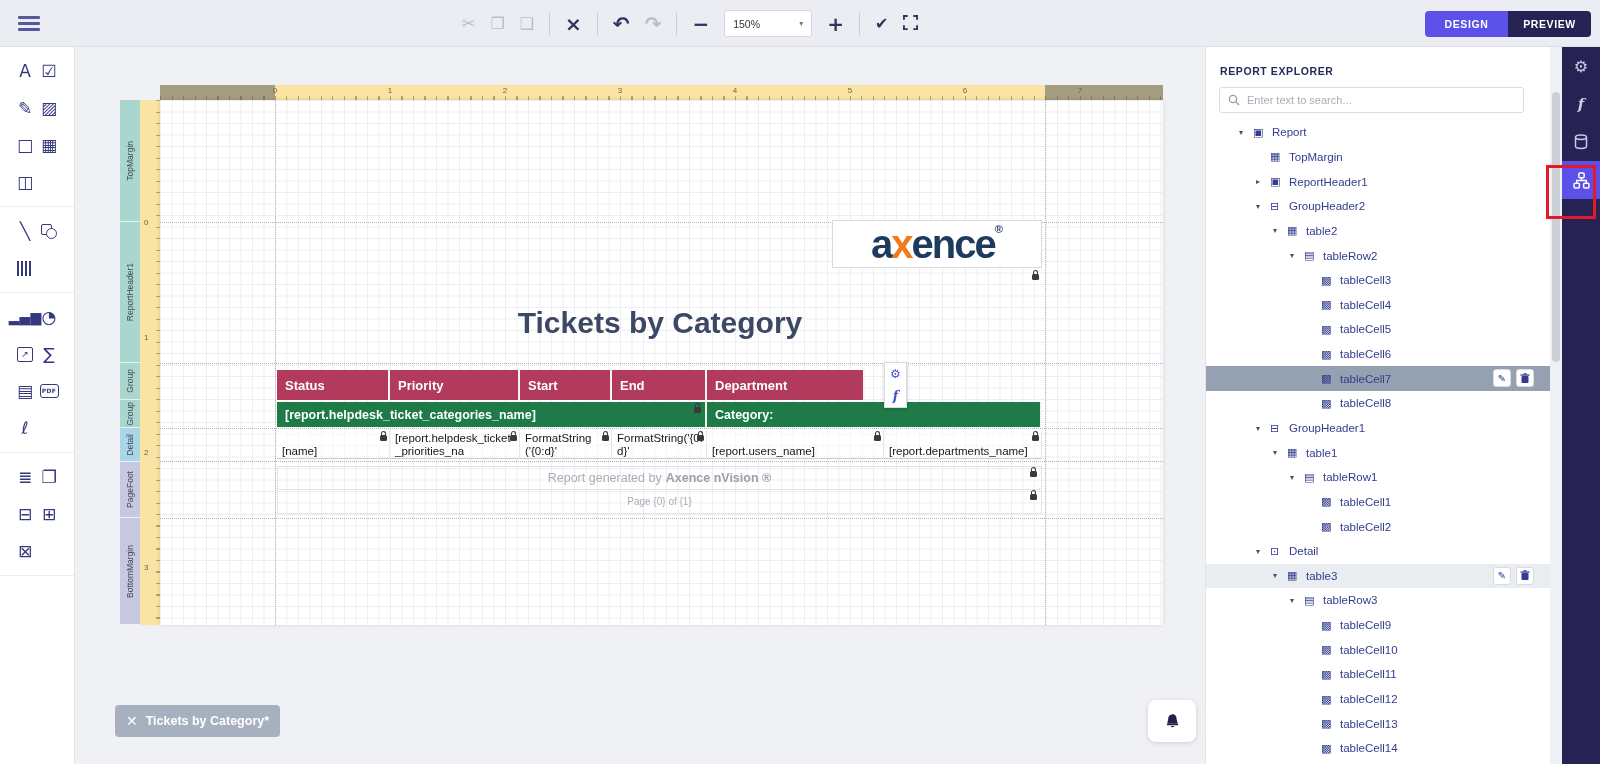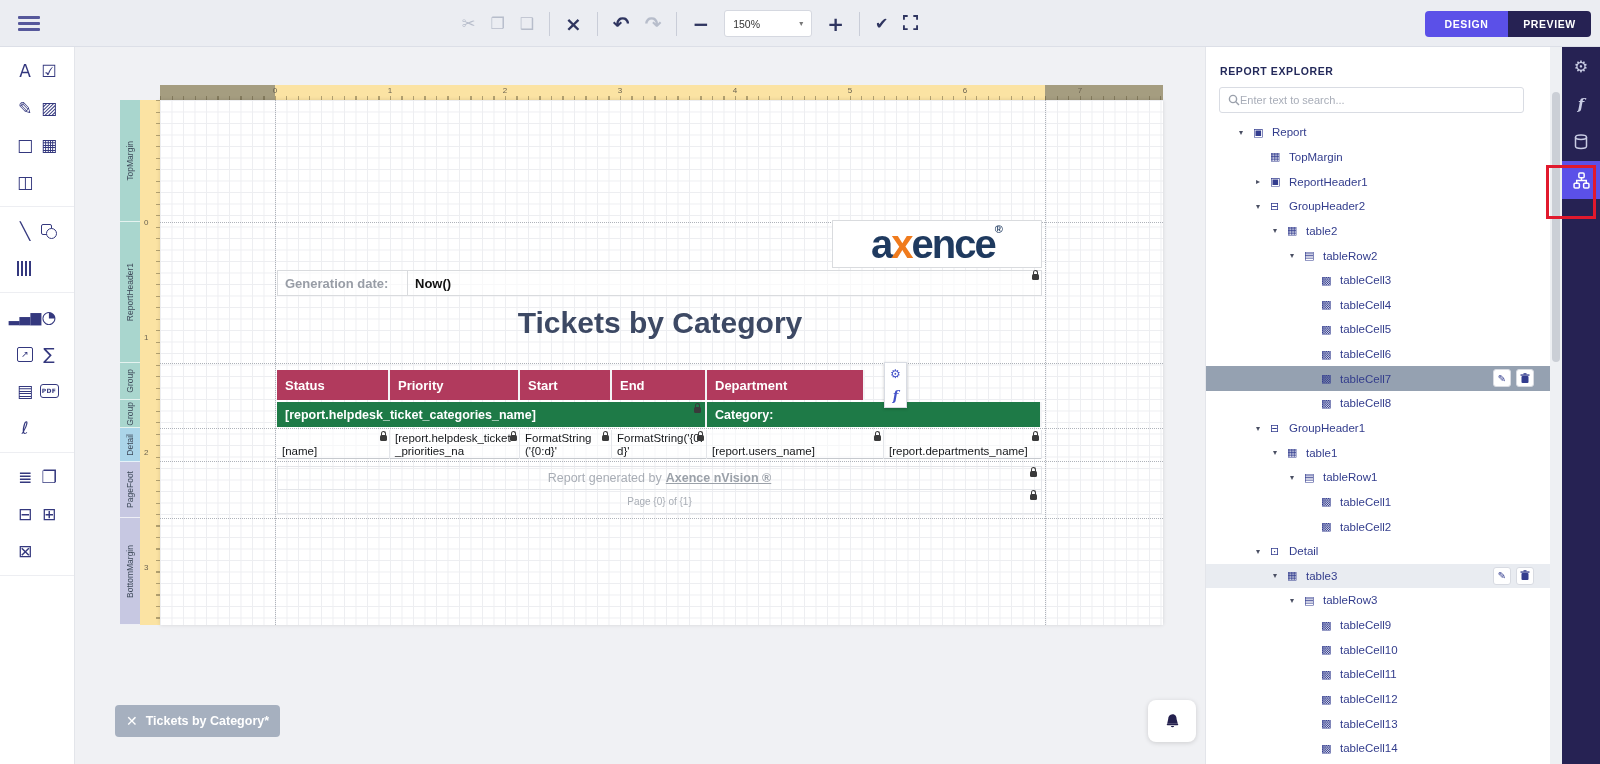--- a/index.html
+++ b/index.html
@@ -71,34 +71,34 @@
   .grp-row { position:absolute; left:117px; top:302px; height:25px; display:flex; }
   .gcell { height:25px; background:#1E7A47; color:#fff; font-size:12.5px; font-weight:bold; display:flex; align-items:center; padding-left:8px; border-right:2px solid #F3F4F6; position:relative; }
   .det-row { position:absolute; left:117px; top:330px; height:29px; display:flex; border-bottom:1px solid #C6C9CE; background:rgba(255,255,255,.5); }
   .dcell { height:29px; font-size:11.5px; color:#15171a; padding:2px 3px 1px 5px; position:relative; overflow:hidden; word-break:break-all; line-height:13px; display:flex; align-items:flex-end; border-right:1px solid #E4E6EA; }
 
   .cell-popup { position:absolute; left:724px; top:262px; width:23px; height:46px; background:#fff; border:1px solid #D9DCE3; box-shadow:0 1px 3px rgba(0,0,0,.2); display:flex; flex-direction:column; align-items:center; justify-content:space-around; z-index:5; }
   .cell-popup .pg { font-family:"DejaVu Sans",sans-serif; font-size:12px; color:#4553C9; cursor:pointer; }
   .cell-popup .pf { font-family:"DejaVu Serif",serif; font-style:italic; font-weight:bold; font-size:13px; color:#4553C9; cursor:pointer; }
 
   .foot1 { position:absolute; left:117px; top:366px; width:765px; height:24px; border:1px solid #E3E5E9; display:flex; align-items:center; justify-content:center; font-size:12.5px; color:#A8ADB5; }
-  .foot1 b { color:#9BA1A9; margin-left:4px;text-decoration:underline; }
+  .foot1 b { color:#9BA1A9; margin-left:4px; }
   .foot2 { position:absolute; left:117px; top:390px; width:765px; height:24px; border:1px solid #E3E5E9; border-top:none; display:flex; align-items:center; justify-content:center; font-size:10px; color:#A8ADB5; }
 
   .lock { position:absolute; width:7px; height:6px; background:#3a3a3a; border-radius:1.5px; }
   .lock::before { content:""; position:absolute; left:1px; top:-4px; width:3px; height:4px; border:1.5px solid #3a3a3a; border-bottom:none; border-radius:3px 3px 0 0; }
 
   .doc-tab { position:absolute; left:40px; top:658px; width:165px; height:32px; background:#A6B0BF; border-radius:4px; display:flex; align-items:center; justify-content:center; gap:8px; color:#fff; font-size:12.5px; font-weight:bold; cursor:pointer; }
   .doc-tab .x { font-size:14px; font-weight:normal; font-family:"DejaVu Sans",sans-serif; }
   .bell-btn { position:absolute; left:1073px; top:653px; width:48px; height:42px; background:#fff; border-radius:8px; box-shadow:0 1px 5px rgba(0,0,0,.15); display:flex; align-items:center; justify-content:center; cursor:pointer; }
 
   
   .explorer { position:absolute; left:1205px; top:47px; width:345px; bottom:0; background:#fff; border-left:1px solid #E3E5EA; z-index:5; }
   .exp-title { position:absolute; left:14px; top:18px; font-size:10.5px; font-weight:bold; letter-spacing:.6px; color:#23295A; }
-  .search { position:absolute; left:13px; top:40px; width:305px; height:26px; border:1px solid #D9DCE3; border-radius:3px; background:#fff; display:flex; align-items:center; padding:0 8px; }
+  .search { position:absolute; left:13px; top:40px; width:305px; height:26px; border:1px solid #D9DCE3; border-radius:3px; background:#fff; display:flex; align-items:center; padding:0 8px; gap:7px; }
   .search input { border:none; outline:none; flex:1; font-size:11px; color:#333; font-family:"Liberation Sans",sans-serif; }
   .search input::placeholder { color:#A8ADB8; }
   .tree { position:absolute; left:0; right:0; top:73px; bottom:0; overflow:hidden; }
   .trow { height:24.65px; display:flex; align-items:center; position:relative; cursor:pointer; }
   .trow .arr { width:14px; font-family:"DejaVu Sans",sans-serif; font-size:8px; color:#4a4f63; flex:0 0 14px; }
   .trow .tic { width:16px; font-family:"DejaVu Sans",sans-serif; font-size:11px; color:#333D8F; flex:0 0 16px; }
   .trow .lbl { font-size:11.5px; color:#323C8C; margin-left:3px; white-space:nowrap; }
   .trow.sel { background:#95A1B1; }
   .trow.hov { background:#E9ECF1; }
   .acts { position:absolute; right:16px; top:3px; display:flex; gap:5px; }
@@ -242,24 +242,20 @@
       <div class="guide-h" style="top:122px"></div>
       <div class="guide-h" style="top:263px"></div>
       <div class="guide-h" style="top:328px"></div>
       <div class="guide-h" style="top:361px"></div>
       <div class="guide-h" style="top:418px"></div>
 
       <div class="logo-box">
         <div class="logo-text"><span>a</span><span class="lx">x</span><span>ence</span><span class="reg">®</span></div>
       </div>
 
-      <div class="genrow">
-        <div class="c1">Generation date:</div>
-        <div class="c2">Now()</div>
-      </div>
       <span class="lock" style="left:872px; top:174px"></span>
 
       <div class="rpt-title">Tickets by Category</div>
 
       <div class="hdr-row" id="hdr-row">
           <div class="hcell" style="width: 113px;">
             <span>Status</span>
           </div>
           <div class="hcell" style="width: 130px;">
             <span>Priority</span>

